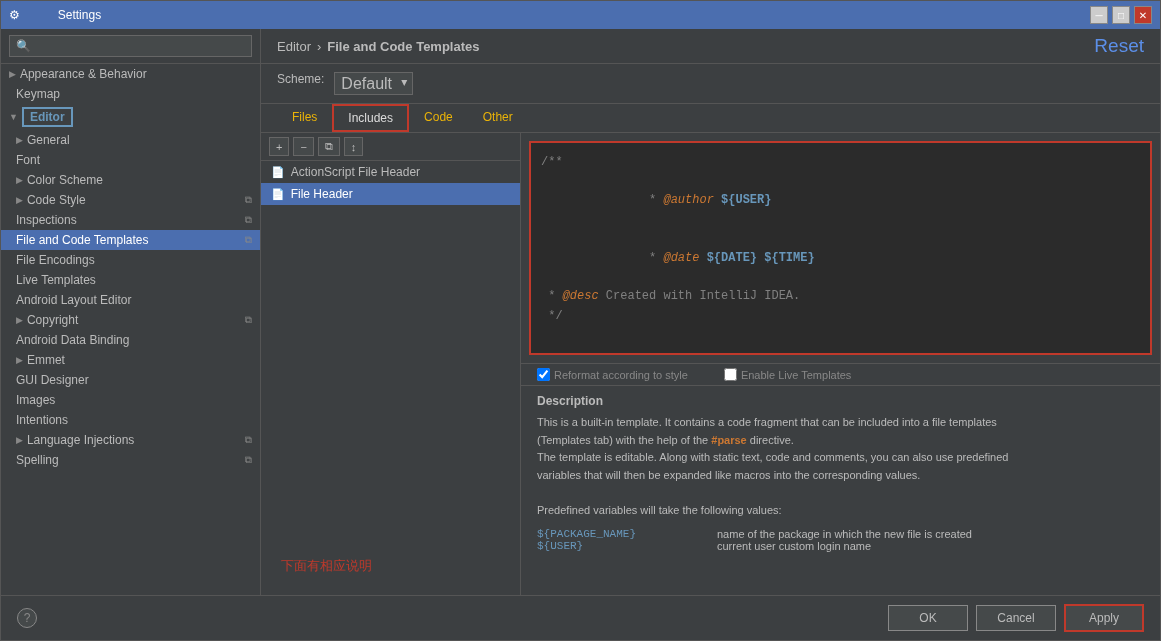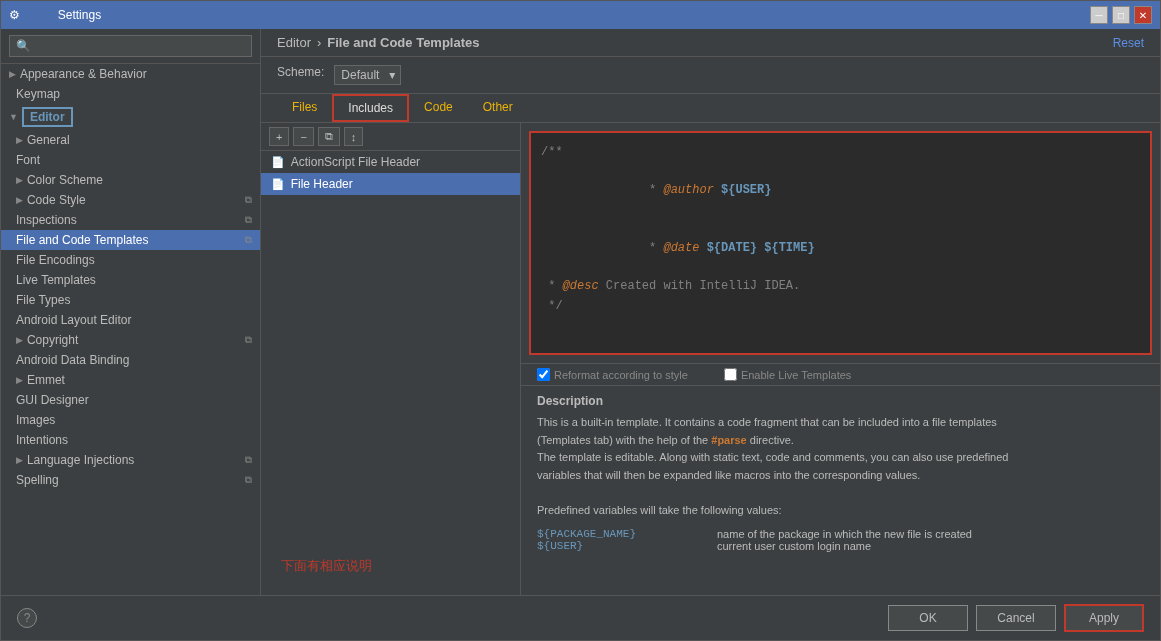--- a/index.html
+++ b/index.html
@@ -27,25 +27,25 @@
     .tree-item.indent1 { padding-left: 15px; }
     .editor-label { border: 2px solid #6897bb; padding: 1px 6px; color: #6897bb; font-weight: bold; }
     .copy-icon { margin-left: auto; color: #888; font-size: 10px; }
 
     
     .main { flex: 1; background: #3c3f41; display: flex; flex-direction: column; overflow: hidden; }
 
     .breadcrumb-bar { display: flex; align-items: center; justify-content: space-between; padding: 6px 16px; border-bottom: 1px solid #555; }
     .breadcrumb { display: flex; align-items: center; gap: 6px; color: #bbb; font-size: 13px; }
     .breadcrumb .current { color: #bbb; font-weight: bold; }
-    .reset-link { color: #5c8fe8; font-size: 12px; cursor: pointer; }
+    .reset-link { color: #5c8fe8; font-size: 19px; cursor: pointer; }
 
     .scheme-row { display: flex; gap: 10px; padding: 8px 16px; border-bottom: 1px solid #555; }
     .scheme-label { color: #bbb; font-size: 12px; }
-    .scheme-select { background: #45494a; border: 1px solid #666; color: #bbb; padding: 2px 20px 2px 6px; font-size: 12px; outline: none; cursor: pointer; appearance: none; position: relative; }
+    .scheme-select { background: #45494a; border: 1px solid #666; color: #bbb; padding: 2px 20px 2px 6px; font-size: 16px; outline: none; cursor: pointer; appearance: none; position: relative; }
     .scheme-select-wrap { position: relative; }
     .scheme-select-wrap::after { content: '▾'; position: absolute; right: 6px; top: 3px; color: #bbb; pointer-events: none; }
 
     .tabs-row { display: flex; border-bottom: 1px solid #555; padding: 0 16px; }
     .tab { padding: 5px 14px; color: #eab308; cursor: pointer; border: 1px solid transparent; font-size: 12px; }
     .tab.highlighted { border: 2px solid #c0392b; color: #ddd; }
 
     .editor-area { display: flex; flex: 1; overflow: hidden; }
 
     
@@ -146,23 +146,20 @@
           <span>File and Code Templates</span>
           <span class="copy-icon">⧉</span>
         </div>
         <div class="tree-item indent1">
           <span>File Encodings</span>
         </div>
         <div class="tree-item indent1">
           <span>Live Templates</span>
         </div>
         <div class="tree-item indent1">
-          <span>File Types</span>
-        </div>
-        <div class="tree-item indent1">
           <span>Android Layout Editor</span>
         </div>
         <div class="tree-item indent1">
           <span class="arrow">▶</span>
           <span>Copyright</span>
           <span class="copy-icon">⧉</span>
         </div>
         <div class="tree-item indent1">
           <span>Android Data Binding</span>
         </div>

